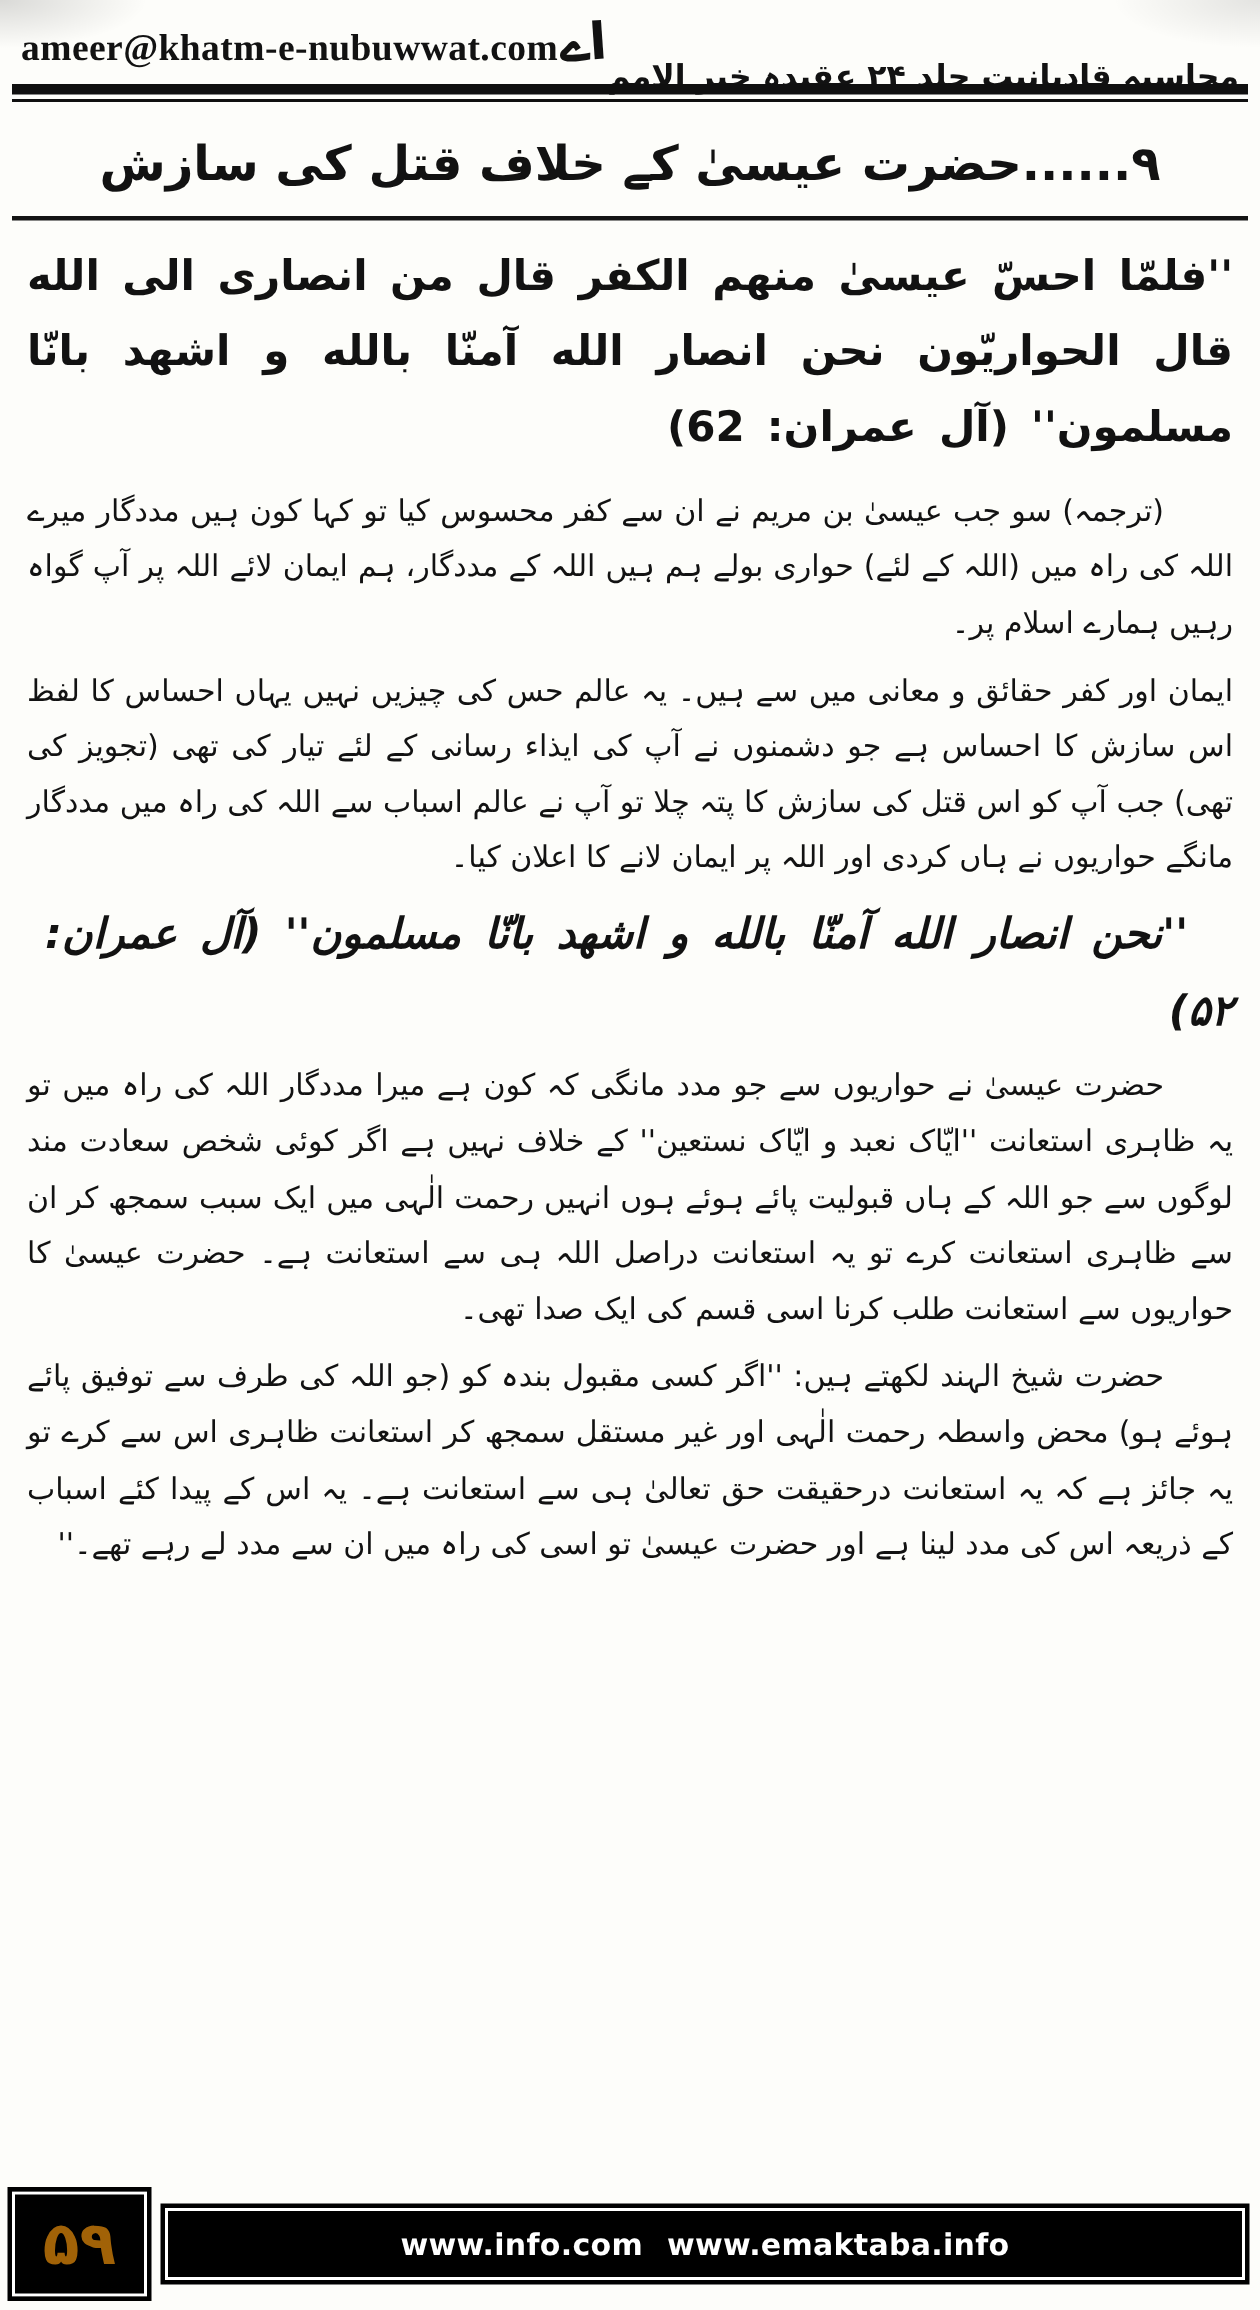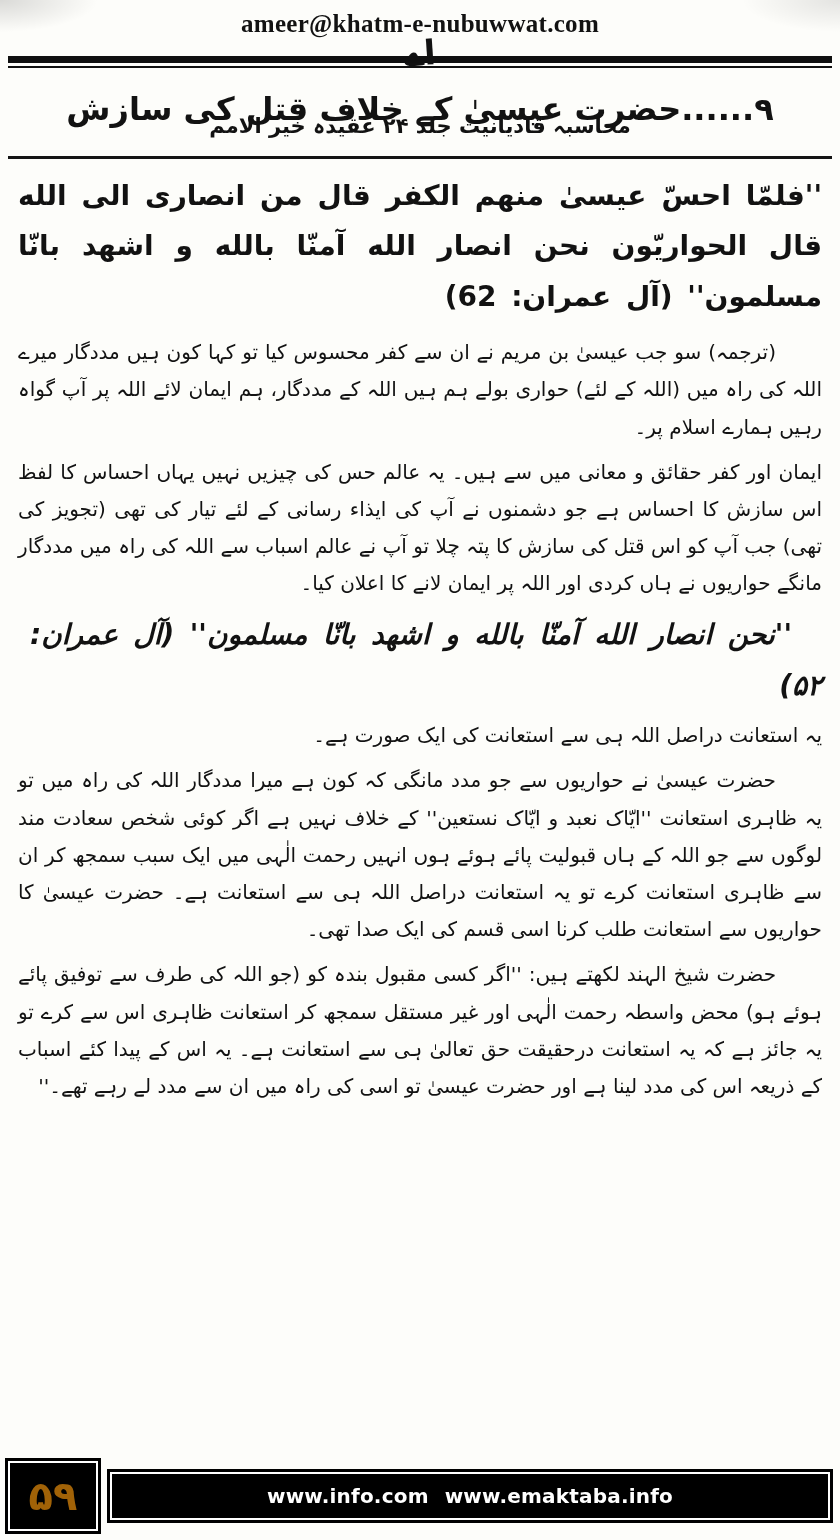--- a/index.html
+++ b/index.html
@@ -23,21 +23,20 @@
       radial-gradient(140px 46px at 0% 0%, rgba(0,0,0,0.14), transparent 70%),
       radial-gradient(140px 46px at 100% 0%, rgba(0,0,0,0.10), transparent 70%);
   }
 
   
   .page-header {
     position: absolute; top: 0; left: 0; right: 0;
     display: flex; align-items: center; justify-content: space-between;
     padding: 10px 14px 0 14px;
     height: 46px;
-    flex-direction: column;
   }
   .header-email {
     font-family: "Liberation Serif", "DejaVu Serif", serif;
     font-weight: 700; font-size: 25px; letter-spacing: 0.3px;
     direction: ltr;
   }
   .header-mark {
     font-size: 34px; font-weight: 700;
     transform: translateY(-5px) rotate(-4deg);
   }
@@ -53,21 +52,21 @@
 
   
   .content {
     position: absolute; top: 76px; bottom: 88px; left: 0; right: 0;
     padding: 8px 18px 0 18px;
     direction: rtl;
     overflow: hidden;
   }
   .h-sec {
     font-size: 32px; font-weight: 700; text-align: center;
-    padding: 6px 0 28px 0;
+    padding: 6px 0 16px 0;
     border-bottom: 3px solid #141414;
     margin: 0 -10px 12px -10px;
   }
   .verse {
     font-size: 28px; font-weight: 700;
     line-height: 1.8; text-align: justify;
     word-spacing: 5px;
     margin: 4px 0 12px 0;
   }
   .verse.single { margin: 2px 0 6px 12px; text-indent: 30px; font-style: italic; }
@@ -123,21 +122,20 @@
     <h2 class="h-sec">۹......حضرت عیسیٰ کے خلاف قتل کی سازش</h2>
 
     <p class="verse">''فلمّا احسّ عیسیٰ منهم الکفر قال من انصاری الی الله قال الحواریّون نحن انصار الله آمنّا بالله و اشهد بانّا مسلمون'' (آل عمران: 62)</p>
 
     <p class="body-p indent">(ترجمہ) سو جب عیسیٰ بن مریم نے ان سے کفر محسوس کیا تو کہا کون ہیں مددگار میرے اللہ کی راہ میں (اللہ کے لئے) حواری بولے ہم ہیں اللہ کے مددگار، ہم ایمان لائے اللہ پر آپ گواہ رہیں ہمارے اسلام پر۔</p>
 
     <p class="body-p">ایمان اور کفر حقائق و معانی میں سے ہیں۔ یہ عالم حس کی چیزیں نہیں یہاں احساس کا لفظ اس سازش کا احساس ہے جو دشمنوں نے آپ کی ایذاء رسانی کے لئے تیار کی تھی (تجویز کی تھی) جب آپ کو اس قتل کی سازش کا پتہ چلا تو آپ نے عالم اسباب سے اللہ کی راہ میں مددگار مانگے حواریوں نے ہاں کردی اور اللہ پر ایمان لانے کا اعلان کیا۔</p>
 
     <p class="verse single">''نحن انصار الله آمنّا بالله و اشهد بانّا مسلمون'' (آل عمران: ۵۲)</p>
 
-    <p class="body-p">یہ استعانت دراصل اللہ ہی سے استعانت کی ایک صورت ہے۔</p>
 
     <p class="body-p indent">حضرت عیسیٰ نے حواریوں سے جو مدد مانگی کہ کون ہے میرا مددگار اللہ کی راہ میں تو یہ ظاہری استعانت ''ایّاک نعبد و ایّاک نستعین'' کے خلاف نہیں ہے اگر کوئی شخص سعادت مند لوگوں سے جو اللہ کے ہاں قبولیت پائے ہوئے ہوں انہیں رحمت الٰہی میں ایک سبب سمجھ کر ان سے ظاہری استعانت کرے تو یہ استعانت دراصل اللہ ہی سے استعانت ہے۔ حضرت عیسیٰ کا حواریوں سے استعانت طلب کرنا اسی قسم کی ایک صدا تھی۔</p>
 
     <p class="body-p indent">حضرت شیخ الہند لکھتے ہیں: ''اگر کسی مقبول بندہ کو (جو اللہ کی طرف سے توفیق پائے ہوئے ہو) محض واسطہ رحمت الٰہی اور غیر مستقل سمجھ کر استعانت ظاہری اس سے کرے تو یہ جائز ہے کہ یہ استعانت درحقیقت حق تعالیٰ ہی سے استعانت ہے۔ یہ اس کے پیدا کئے اسباب کے ذریعہ اس کی مدد لینا ہے اور حضرت عیسیٰ تو اسی کی راہ میں ان سے مدد لے رہے تھے۔''</p>
 
   </main>
 
   <footer class="page-footer">
     <div class="page-num">۵۹</div>
     <div class="links-bar">

